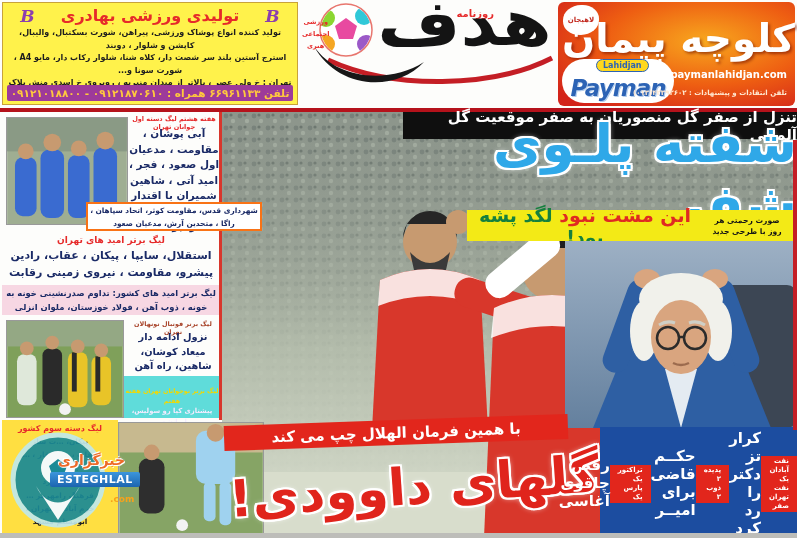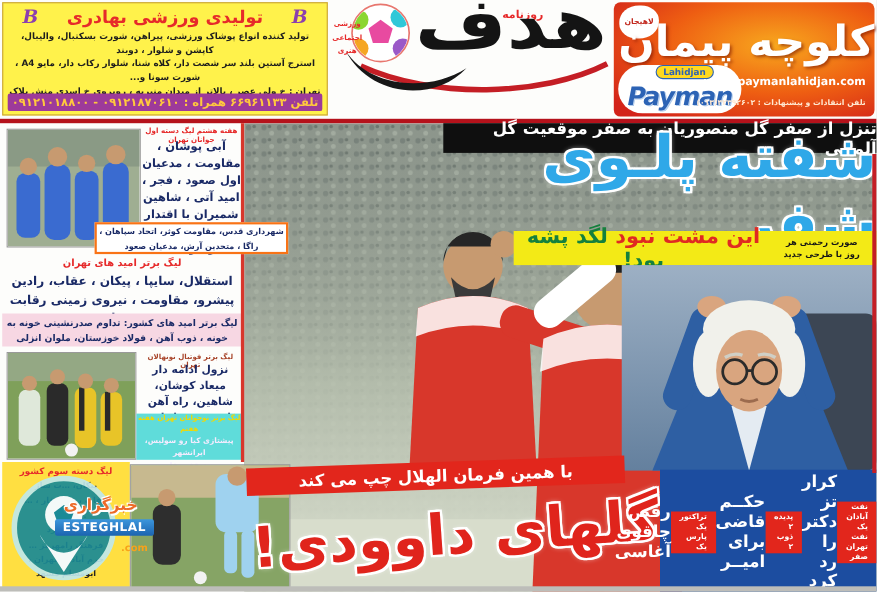--- a/index.html
+++ b/index.html
@@ -48,21 +48,21 @@
   .edge-right{left:793px;top:140px;width:4px;height:290px;background:#C41E25;}
   .rule-bottom{left:0;top:533px;width:797px;height:5px;background:#bdbdb9;}
 
   
   .sec-header-red{color:#E62A2A;font-weight:bold;text-align:center;}
   .navy{color:#1A2A66;font-weight:bold;text-align:center;}
   .photo-frame{border:1px solid #999;box-sizing:border-box;}
   .box1{left:74px;top:202px;width:176px;height:29px;background:#fff;border:2px solid #f97316;box-sizing:border-box;
         font-size:7.4px;line-height:12.5px;padding-top:1px;z-index:5;margin-left:12px;}
   .pink-box{left:2px;top:285px;width:218px;height:30px;background:#F7D7E3;font-size:8.4px;line-height:13.5px;padding-top:2px;box-sizing:border-box;}
-  .cyan-box{left:124px;top:376px;width:96px;height:42px;background:#5FDCDA;text-align:center;padding-top:0;box-sizing:border-box;}
+  .cyan-box{left:124px;top:376px;width:96px;height:42px;background:#5FDCDA;text-align:center;padding-top:10px;box-sizing:border-box;}
   .cyan-l1{color:#F2D800;font-size:6.3px;font-weight:bold;line-height:10px;}
   .cyan-l2{color:#F4ECFF;font-size:6.8px;font-weight:bold;line-height:11px;}
   .yellow-box{left:2px;top:420px;width:116px;height:116px;background:#FFDF41;text-align:center;padding-top:3px;box-sizing:border-box;}
   .yb-header{color:#E62A2A;font-size:8px;font-weight:bold;line-height:12px;}
   .yb-line{color:#232323;font-size:7.4px;font-weight:bold;line-height:13.4px;}
 
   
   .wm{left:6px;top:428px;width:160px;height:104px;z-index:8;pointer-events:none;}
   .wm-fa{position:absolute;left:52px;top:24px;color:#ED6A28;font-size:14px;font-weight:900;
          text-shadow:0 0 2px #fff,1px 1px 0 #fff,-1px -1px 0 #fff;}

